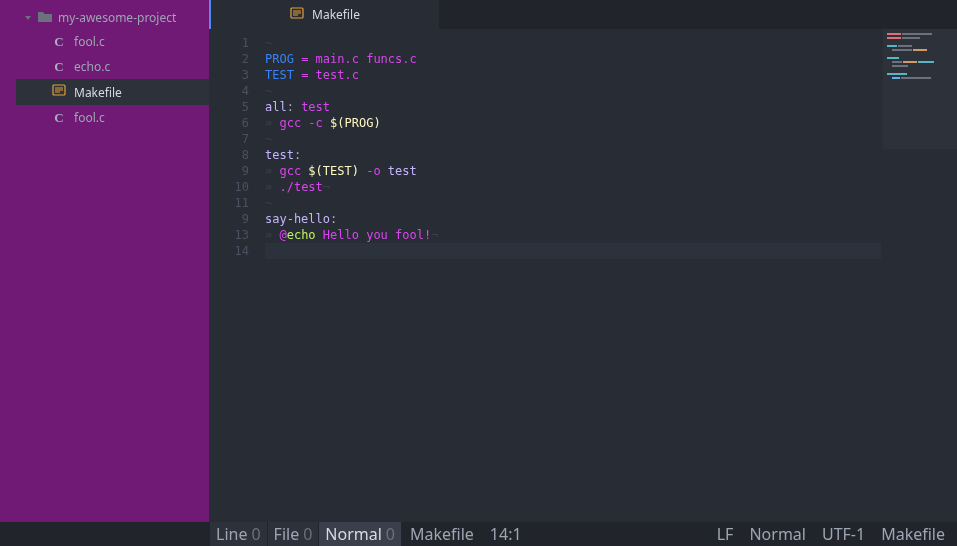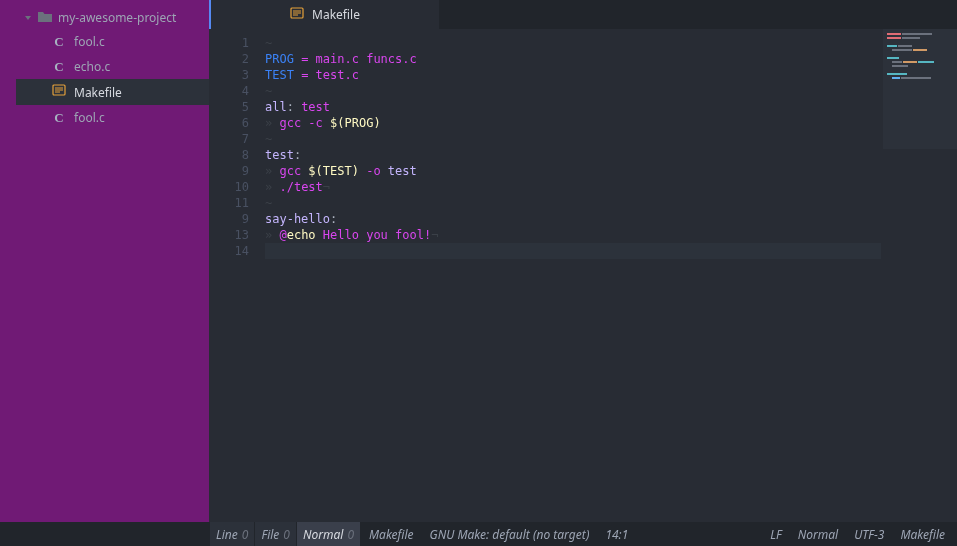--- a/index.html
+++ b/index.html
@@ -106,21 +106,21 @@
     white-space: pre;
   }
   .code-line { height: 16px; position: relative; }
   .code-line.cursor-line {
     background: rgba(99,123,156,0.08);
     margin-right: 76px;
   }
   .ws { color: #3b4048; }
   .kw-red { color: #3b82f6; }
   .kw-teal { color: #c4b5fd; }
-  .kw-cyan { color: #fef9c3; }
+  .kw-cyan { color: #bef264; }
   .var-orange { color: #fef9c3; }
   .punct { color: #abb2bf; }
   .plain { color: #d946ef; }
 
   
   .minimap {
     position: absolute;
     top: 0; right: 0;
     width: 74px; height: 120px;
     background: #2c313a;
@@ -132,24 +132,23 @@
   }
   .minimap .seg { height: 2px; }
 
   
   .statusbar {
     height: 24px;
     background: #21252b;
     display: flex;
     align-items: center;
     font-family: -apple-system, system-ui, sans-serif;
-    font-size: 12px;
+    font-size: 16px;
     color: #9da5b4;
     padding: 0 4px 0 210px;
-    font-style: italic;
   }
   .status-seg {
     display: flex; align-items: center;
     padding: 0 8px;
     height: 100%;
     gap: 4px;
     cursor: pointer;
   }
   .status-seg.boxed {
     background: #2c313a;
@@ -297,32 +296,29 @@
       </div>
       <div class="status-seg boxed lit">
         <span>Normal</span> 
         <span class="cnt">0</span>
       </div>
     </div>
   <div class="status-seg">
       <span>Makefile</span>
     </div>
   <div class="status-seg">
-      <span>GNU Make: default (no target)</span>
-    </div>
-  <div class="status-seg">
       <span>14:1</span>
     </div>
   <div class="status-right">
     <div class="status-seg">
         <span>LF</span>
       </div>
     <div class="status-seg">
         <span>Normal</span>
       </div>
     <div class="status-seg">
-        <span>UTF-3</span>
+        <span>UTF-1</span>
       </div>
     <div class="status-seg">
         <span>Makefile</span>
       </div>
   </div>
 </div>
 
 </body></html>

